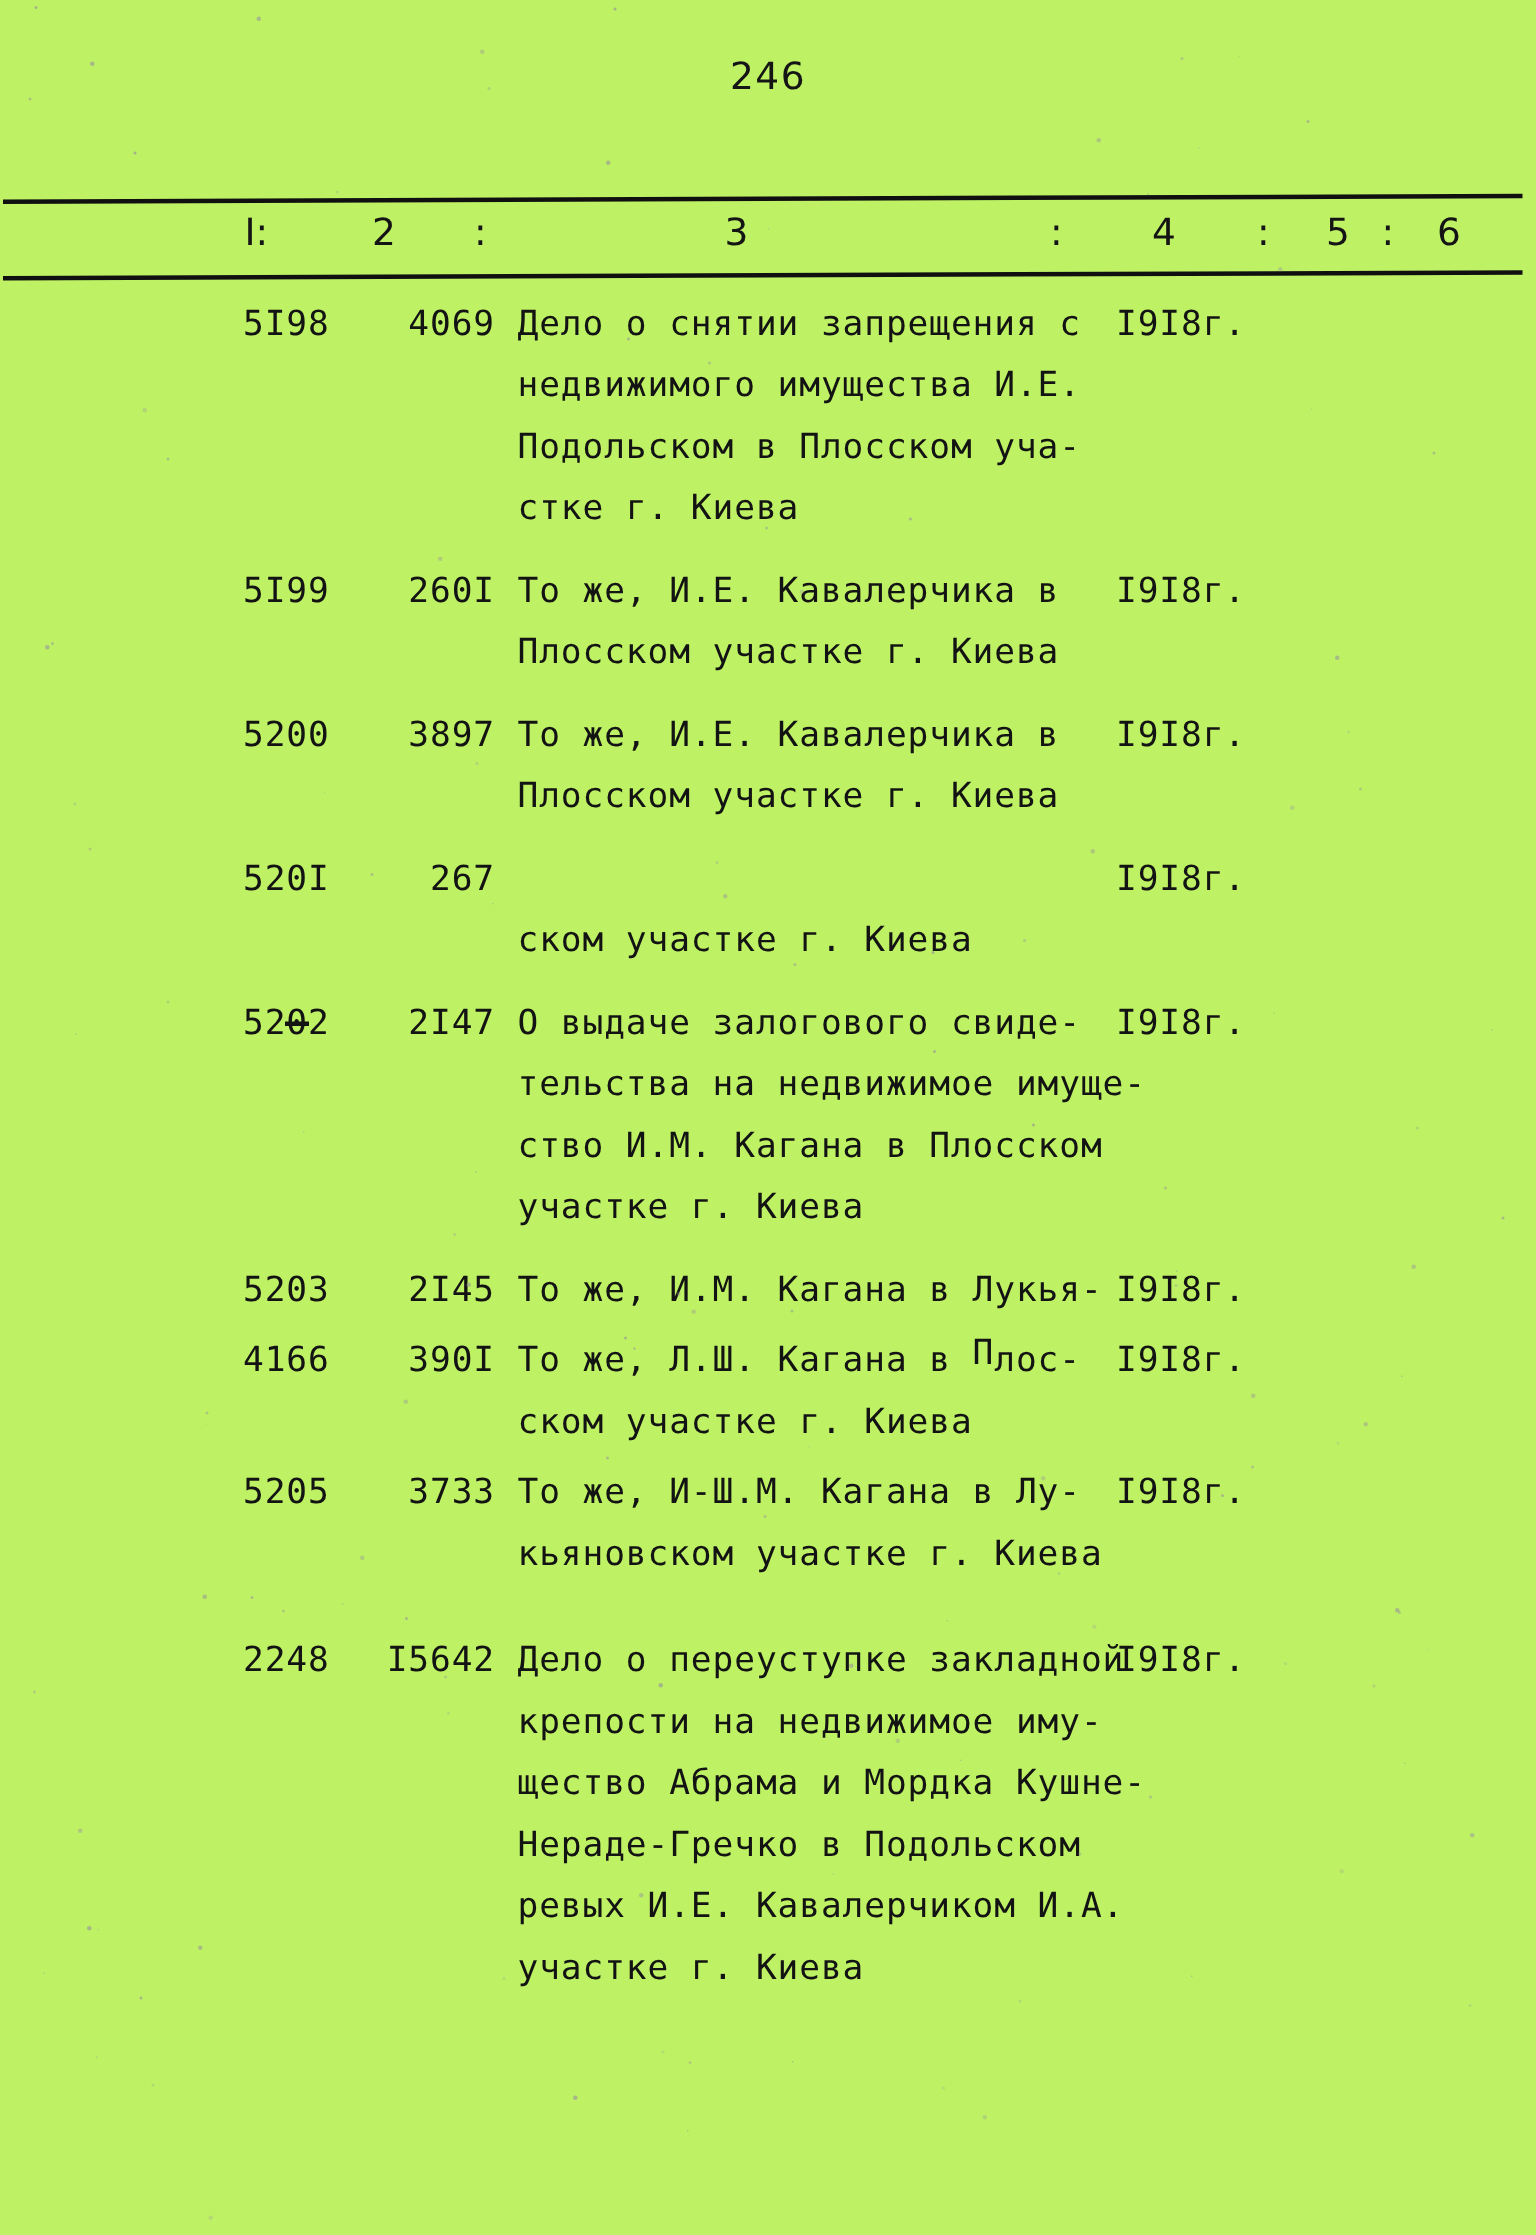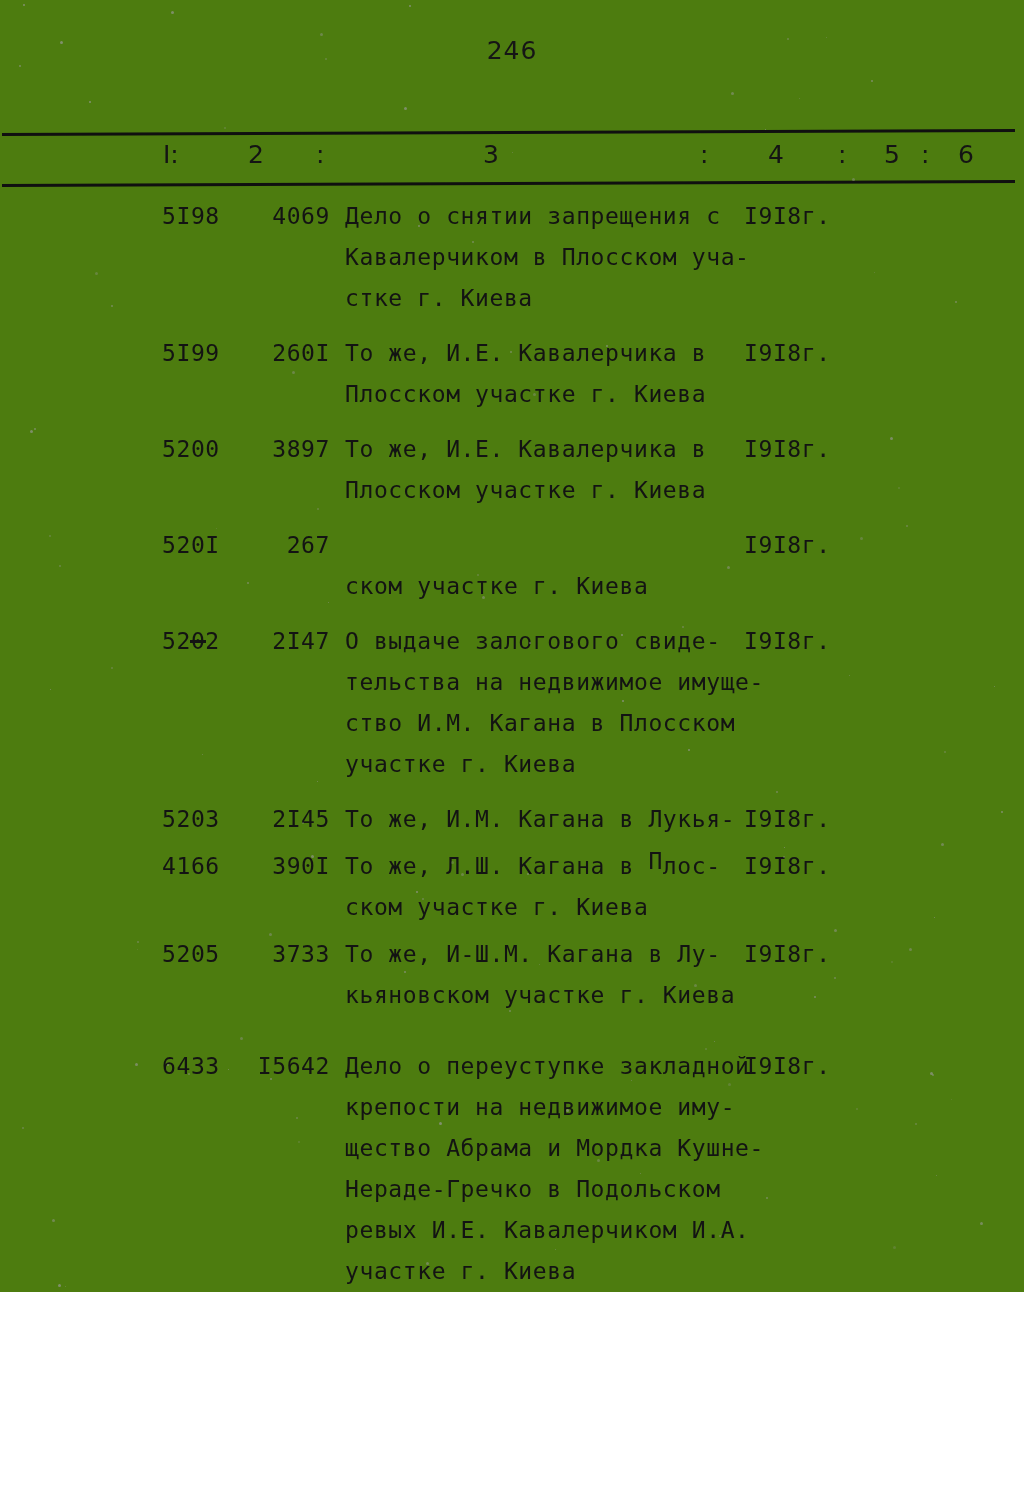--- a/index.html
+++ b/index.html
@@ -7,22 +7,22 @@
     padding: 0;
     background: #ffffff;
   }
   body {
     font-family: "DejaVu Sans Mono", monospace;
     color: #121212;
   }
   #page {
     position: relative;
     width: 1024px;
-    height: 1292px;
-    background: #4d7c0f;
+    height: 1490px;
+    background: #bef264;
     overflow: hidden;
   }
 
   
   .noise {
     position: absolute;
     background: #9a9a9a;
     border-radius: 50%;
     opacity: .55;
     pointer-events: none;
@@ -169,21 +169,24 @@
 
   <div id="body">
       <div class="entry">
         <div class="line">
           <span class="cell c-id">5I98</span>
           <span class="cell c-num">4069</span>
           <span class="cell c-year">I9I8г.</span>
           <span class="cell c-desc">Дело о снятии запрещения с</span>
         </div>
         <div class="line">
-          <span class="cell c-desc">Кавалерчиком в Плосском уча-</span>
+          <span class="cell c-desc">недвижимого имущества И.Е.</span>
+        </div>
+        <div class="line">
+          <span class="cell c-desc">Подольском в Плосском уча-</span>
         </div>
         <div class="line">
           <span class="cell c-desc">стке г. Киева</span>
         </div>
       </div>
       <div style="height: 14px;"></div>
       <div class="entry">
         <div class="line">
           <span class="cell c-id">5I99</span>
           <span class="cell c-num">260I</span>
@@ -264,21 +267,21 @@
           <span class="cell c-year">I9I8г.</span>
           <span class="cell c-desc">То же, И-Ш.М. Кагана в Лу-</span>
         </div>
         <div class="line">
           <span class="cell c-desc">кьяновском участке г. Киева</span>
         </div>
       </div>
       <div style="height: 30px;"></div>
       <div class="entry">
         <div class="line">
-          <span class="cell c-id">6433</span>
+          <span class="cell c-id">2248</span>
           <span class="cell c-num">I5642</span>
           <span class="cell c-year">I9I8г.</span>
           <span class="cell c-desc">Дело о переуступке закладной</span>
         </div>
         <div class="line">
           <span class="cell c-desc">крепости на недвижимое иму-</span>
         </div>
         <div class="line">
           <span class="cell c-desc">щество Абрама и Мордка Кушне-</span>
         </div>

